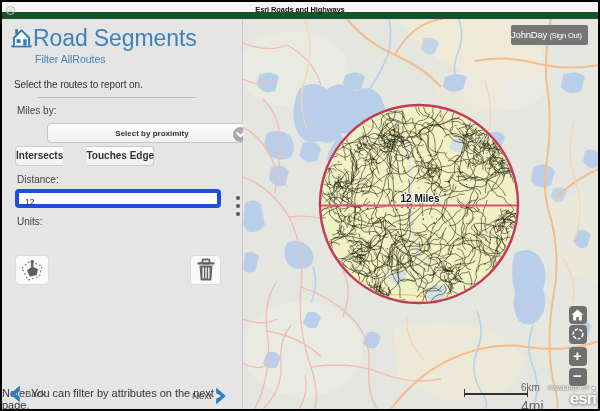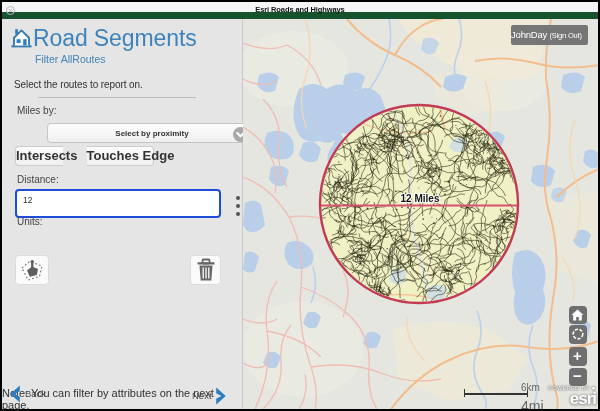--- a/index.html
+++ b/index.html
@@ -12,21 +12,21 @@
   border-radius:50%; color:#b0b0b0; font-size:7px; line-height:7.5px; text-align:center; }
 #titlebar .t { position:absolute; left:0; width:100%; top:3px; text-align:center; font-size:7.5px;
   font-weight:bold; color:#111; letter-spacing:-0.1px; }
 #panel { position:absolute; left:0; top:17px; width:241px; height:390px; background:#e5e5e5;
   border-right:1px solid #c9c9c9; }
 #map { position:absolute; left:241px; top:17px; width:355px; height:390px; background:#e4e6df; overflow:hidden; }
 .lbl { position:absolute; left:15px; font-size:10px; color:#444; }
 .ctl { position:absolute; left:13px; width:210px; border:1px solid #c5c5c5; border-radius:4px;
   background:linear-gradient(#fdfdfd,#efefef);margin-left:32px; }
 .ctl .txt { text-align:center; font-size:8px; font-weight:bold; color:#333; }
-#seg { position:absolute; left:13px; top:127px; height:20px; display:flex; font-size:13px; font-weight:bold; }
+#seg { position:absolute; left:13px; top:127px; height:20px; display:flex; font-size:10px; font-weight:bold; }
 #seg div { border:1px solid #ccc; background:linear-gradient(#fbfbfb,#f0f0f0); color:#333;
   line-height:18px; text-align:center; white-space:nowrap; }
 #seg div:first-child { border-radius:4px 0 0 4px; border-right:none; width:47.5px; }
 #seg .on { background:#2191d9; color:#fff; border-color:#1b7ab8; width:89.5px; }
 #seg div:last-child { border-radius:0 4px 4px 0; border-left:none; width:67px;margin-left:24px; }
 .ibtn { position:absolute; top:236px; height:30px; border:1px solid #dcdcdc; border-radius:4px;
   background:#fafafa; display:flex; align-items:center; justify-content:center; }
 .gbtn { position:absolute; left:325.5px; width:18px; height:18.5px; background:#6f6f6f; border-radius:4px;
   color:#fff; text-align:center; }
 </style>
@@ -55,21 +55,21 @@
         <svg width="15" height="15" viewBox="0 0 15 15" style="position:absolute;right:8px;top:2.5px">
 <circle cx="7.5" cy="7.5" r="7.5" fill="#a9a9a9"></circle>
 <path d="M4.2 6 L7.5 9.3 L10.8 6" fill="none" stroke="#fff" stroke-width="2.1" stroke-linecap="round" stroke-linejoin="round"></path>
 </svg>
       </div>
   <div id="seg">
         <div>Intersects</div>
         <div>Touches Edge</div>
       </div>
   <div class="lbl" style="top:155px">Distance:</div>
-  <div style="position:absolute;left:13px;top:170px;width:206px;height:29px;border:2px solid #1d4ed8;border-radius:4px;background:#fff;font-size:8.5px;color:#333;line-height:18px;padding-left:6px">12</div>
+  <div style="position:absolute;left:13px;top:170px;width:206px;height:19px;border:4px solid #1d4ed8;border-radius:4px;background:#fff;font-size:8.5px;color:#333;line-height:18px;padding-left:6px">12</div>
   <div class="lbl" style="top:197px">Units:</div>
   <div class="ibtn" style="left:13px;width:34px">
         <svg width="26" height="24" viewBox="0 0 26 24">
 <path d="M3 10 L10.5 3.5 L23 8 L20.5 18.5 L9 22 Z" fill="none" stroke="#6e6e6e" stroke-width="1.1" stroke-dasharray="1.7 2.3"></path>
 <path d="M8 12.5 L13 8.5 L19 11 L17.8 17 L10.8 18.8 Z" fill="#5e5e5e"></path>
 <rect x="12.1" y="3.2" width="2.3" height="11" rx="1.1" fill="#5e5e5e"></rect>
 <circle cx="13.2" cy="3.6" r="1.7" fill="#5e5e5e"></circle>
 </svg>
       </div>
   <div class="ibtn" style="left:188px;width:31px">

